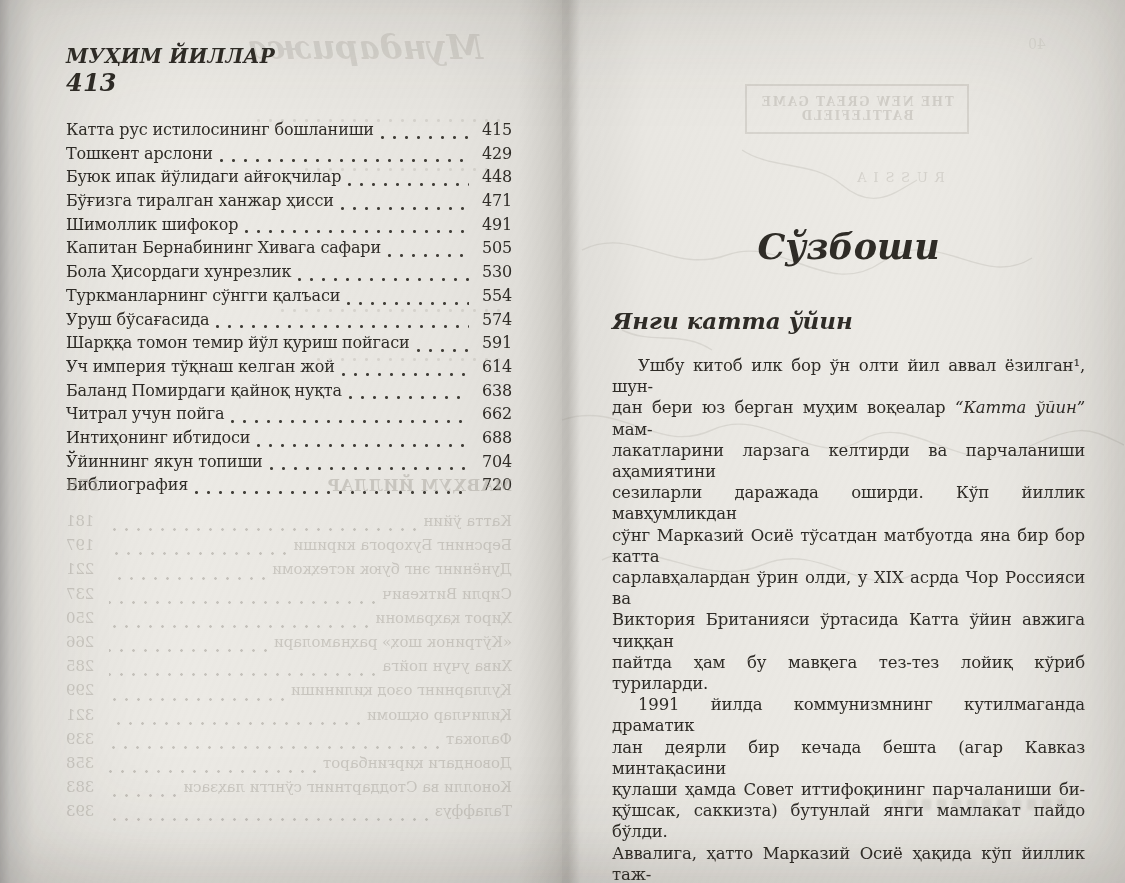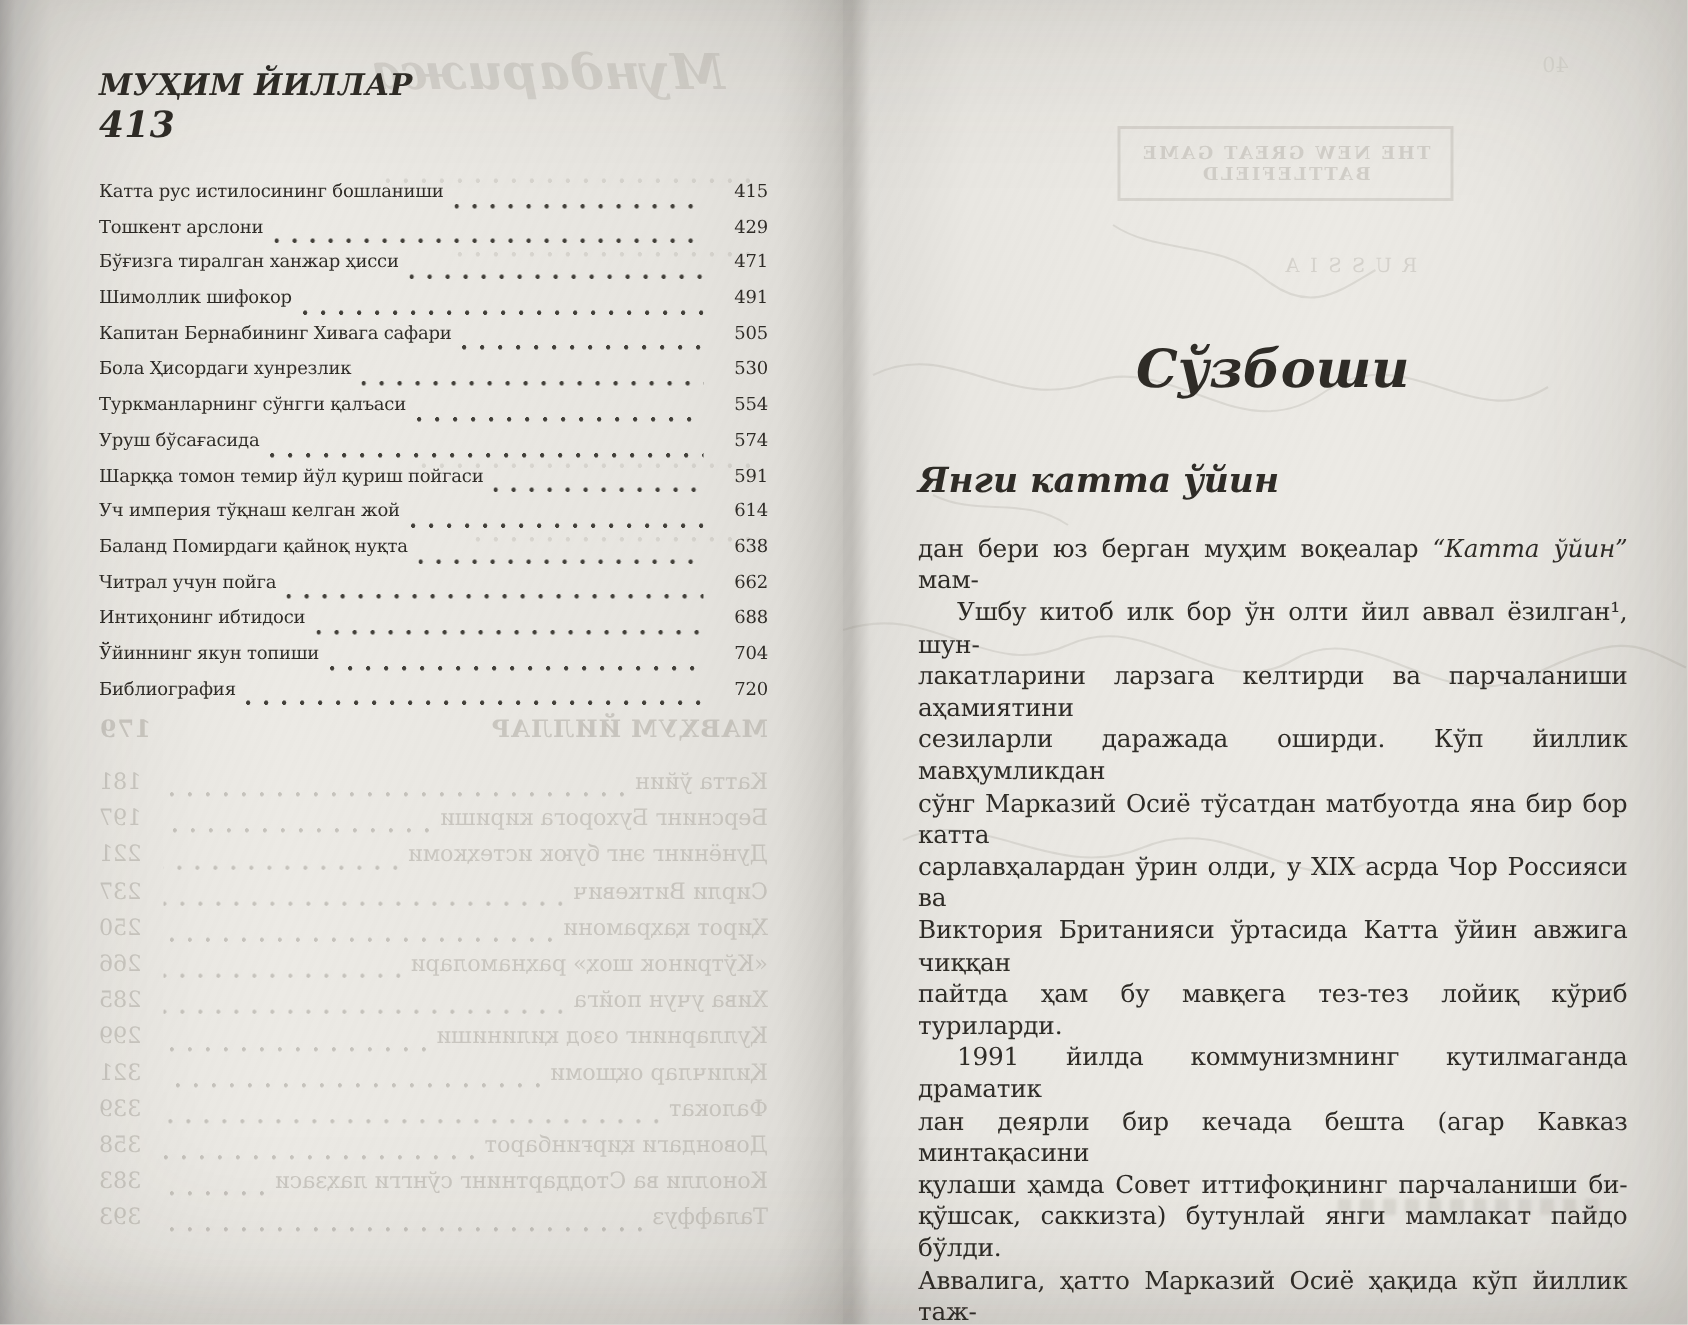--- a/index.html
+++ b/index.html
@@ -19,21 +19,21 @@
     box-shadow:inset 0 0 130px rgba(62,56,45,.20), inset 0 -18px 40px rgba(62,56,45,.08);}
   .texture{position:absolute;inset:0;pointer-events:none;opacity:.5;
     background:repeating-linear-gradient(113deg,rgba(0,0,0,.012) 0 3px,rgba(255,255,255,.012) 3px 7px);}
 
   
   .left-content{position:absolute;left:66px;top:44px;width:446px;}
   .page-header{display:flex;justify-content:flex-start;align-items:baseline;
     font-weight:bold;font-style:italic;font-size:20px;letter-spacing:.2px;flex-direction:column;}
   .page-header .ph-num{font-size:24px;}
   .toc-list{margin-top:23px;}
-  .toc-row{display:flex;align-items:baseline;height:23.7px;font-size:12px;letter-spacing:-.15px;}
+  .toc-row{display:flex;align-items:baseline;height:23.7px;font-size:16px;letter-spacing:-.15px;}
   .toc-title{white-space:nowrap;}
   .leader{flex:1;align-self:stretch;margin:0 3px 0 7px;
     background-image:radial-gradient(circle at 1.5px 1.5px,#423f39 1.3px,rgba(0,0,0,0) 1.6px);
     background-size:12px 3px;background-repeat:repeat-x;background-position:left calc(100% - 5px);}
   .toc-page{min-width:40px;text-align:right;}
 
   
   .mirror{transform:scaleX(-1);}
   .ghost{color:#a7a39b;filter:blur(.35px);}
   .ghost-title{position:absolute;left:232px;top:28px;width:266px;text-align:center;
@@ -91,20 +91,25 @@
           <span class="toc-title">Катта рус истилосининг бошланиши</span>
           <span class="leader"></span>
           <span class="toc-page">415</span>
         </div>
         <div class="toc-row">
           <span class="toc-title">Тошкент арслони</span>
           <span class="leader"></span>
           <span class="toc-page">429</span>
         </div>
         <div class="toc-row">
+          <span class="toc-title">Буюк ипак йўлидаги айғоқчилар</span>
+          <span class="leader"></span>
+          <span class="toc-page">448</span>
+        </div>
+        <div class="toc-row">
           <span class="toc-title">Бўғизга тиралган ханжар ҳисси</span>
           <span class="leader"></span>
           <span class="toc-page">471</span>
         </div>
         <div class="toc-row">
           <span class="toc-title">Шимоллик шифокор</span>
           <span class="leader"></span>
           <span class="toc-page">491</span>
         </div>
         <div class="toc-row">
@@ -258,22 +263,22 @@
   </div>
   <div class="ghost-map-label mirror">RUSSIA</div>
   <div class="ghost-corner-num mirror">40</div>
   <div class="ghost-smudge"></div>
 </div>
 
 <div class="right-content">
   <div class="chapter-title">Сўзбоши</div>
   <div class="section-title">Янги катта ўйин</div>
   <div class="body-text">
+      <div class="bline indent">Ушбу китоб илк бор ўн олти йил аввал ёзилган¹, шун-</div>
       <div class="bline">дан бери юз берган муҳим воқеалар <i>“Катта ўйин”</i> мам-</div>
-      <div class="bline indent">Ушбу китоб илк бор ўн олти йил аввал ёзилган¹, шун-</div>
       <div class="bline">лакатларини ларзага келтирди ва парчаланиши аҳамиятини</div>
       <div class="bline">сезиларли даражада оширди. Кўп йиллик мавҳумликдан</div>
       <div class="bline">сўнг Марказий Осиё тўсатдан матбуотда яна бир бор катта</div>
       <div class="bline">сарлавҳалардан ўрин олди, у XIX асрда Чор Россияси ва</div>
       <div class="bline">Виктория Британияси ўртасида Катта ўйин авжига чиққан</div>
       <div class="bline end">пайтда ҳам бу мавқега тез-тез лойиқ кўриб туриларди.</div>
       <div class="bline indent">1991 йилда коммунизмнинг кутилмаганда драматик</div>
       <div class="bline">лан деярли бир кечада бешта (агар Кавказ минтақасини</div>
       <div class="bline">қулаши ҳамда Совет иттифоқининг парчаланиши би-</div>
       <div class="bline">қўшсак, саккизта) бутунлай янги мамлакат пайдо бўлди.</div>

